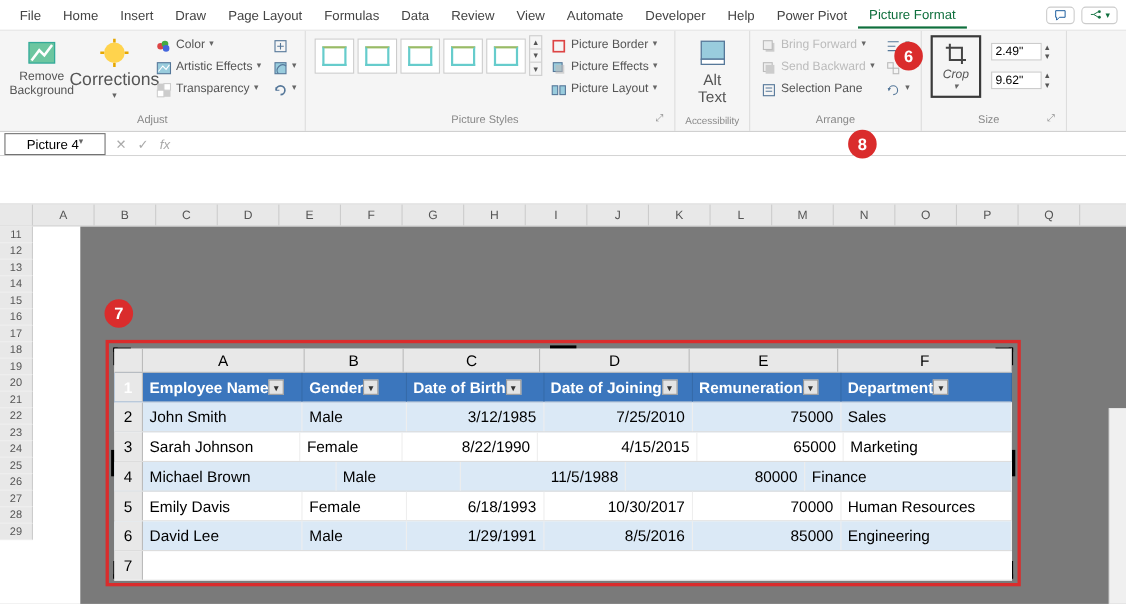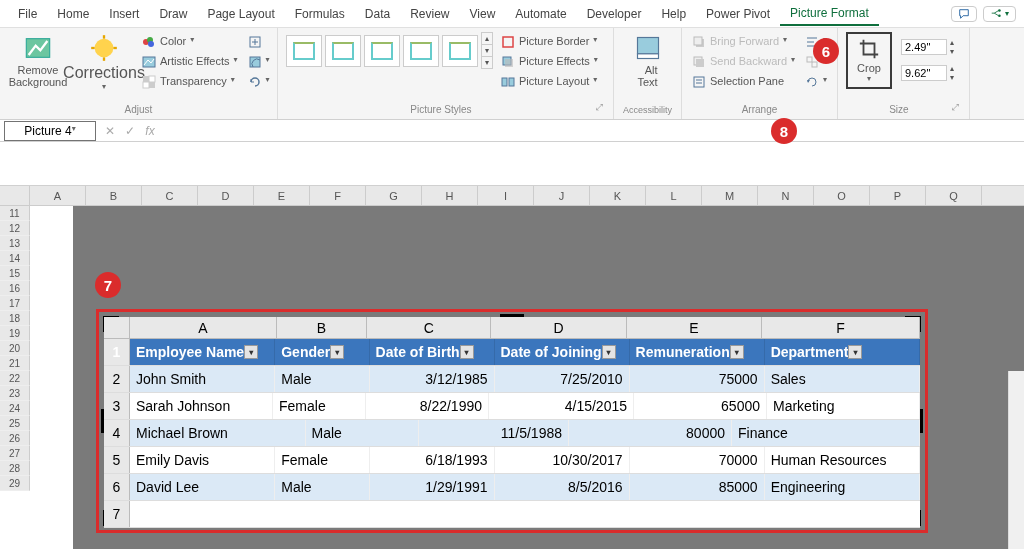--- a/index.html
+++ b/index.html
@@ -19,21 +19,21 @@
   .ribbon-group-label { text-align: center; font-size: 10px; color: #888; margin-top: 2px; }
   .big-btn { display: flex; flex-direction: column; align-items: center; justify-content: flex-start; width: 60px; cursor: pointer; padding: 2px; }
   .big-btn .icon { width: 28px; height: 28px; margin-bottom: 2px; }
   .small-row { display: flex; align-items: flex-start; gap: 4px; padding: 1px 2px; cursor: pointer; white-space: nowrap; font-size: 11px; }
   .small-row .sicon { width: 14px; height: 14px; }
   .dd-arrow { font-size: 8px; color: #666; }
   .thumb-row { display: flex; gap: 3px; align-items: center; }
   .thumb { width: 36px; height: 32px; background: #fff; border: 1px solid #ccc; position: relative; }
   .thumb::after { content: ''; position: absolute; left: 6px; right: 6px; top: 6px; bottom: 6px; border: 2px solid #6cc; border-top-color: #9b6; }
   .size-input { width: 46px; font-size: 11px; padding: 1px 3px; border: 1px solid #ccc; background: #fff; }
-  .crop-outline { border: 2px solid #3a3a3a; padding: 2px; position: relative; }
+  .crop-outline { border: 2px solid #3a3a3a; padding: 2px; position: relative; font-style: italic; }
 
   
   .fbar-row { display: flex; align-items: center; background: #fff; border-bottom: 1px solid #d0d0d0; height: 22px; }
   .name-box { width: 92px; border: 1px solid #737373; font-size: 12px; padding: 2px 4px; margin: 1px 4px; display: flex; justify-content: center; }
   .fbar-btn { width: 20px; text-align: center; color: #aaa; cursor: pointer; font-size: 12px; }
   .formula-empty { flex: 1; height: 44px; border-bottom: 1px solid #d0d0d0; background: #fff; }
 
   
   .sheet-wrap { position: relative; }
   .col-headers { display: flex; background: #e8e8e8; height: 20px; font-size: 11px; color: #555; border-bottom: 1px solid #ccc; }
@@ -241,21 +241,21 @@
       </div>
   </div>
 
   <div class="ribbon-group" style="width:68px">
     <div class="ribbon-group-body">
       <div class="big-btn">
         <svg class="icon" viewBox="0 0 24 24">
             <rect x="3" y="3" width="18" height="14" fill="#9cd" stroke="#579"></rect>
             <rect x="3" y="17" width="18" height="4" fill="#fff" stroke="#579"></rect>
           </svg>
-        <span style="white-space:pre-line;text-align:right;font-size:11px">Alt
+        <span style="white-space:pre-line;text-align:center;font-size:14px">Alt
 Text</span>
       </div>
     </div>
     <div class="ribbon-group-label" style="font-size:9px">Accessibility</div>
   </div>
 
   <div class="ribbon-group" style="width:156px">
     <div class="ribbon-group-body">
       <div style="display:flex;flex-direction:column;gap:4px;padding-top:2px">
         <div class="small-row" style="color:#bbb">

